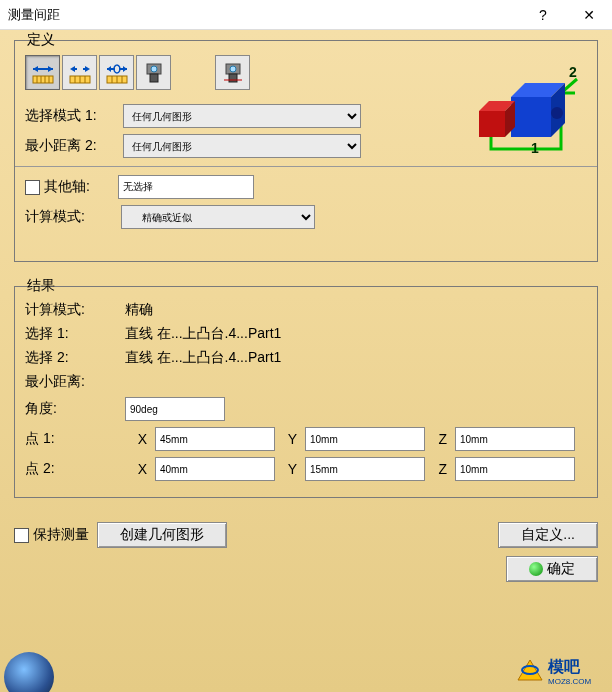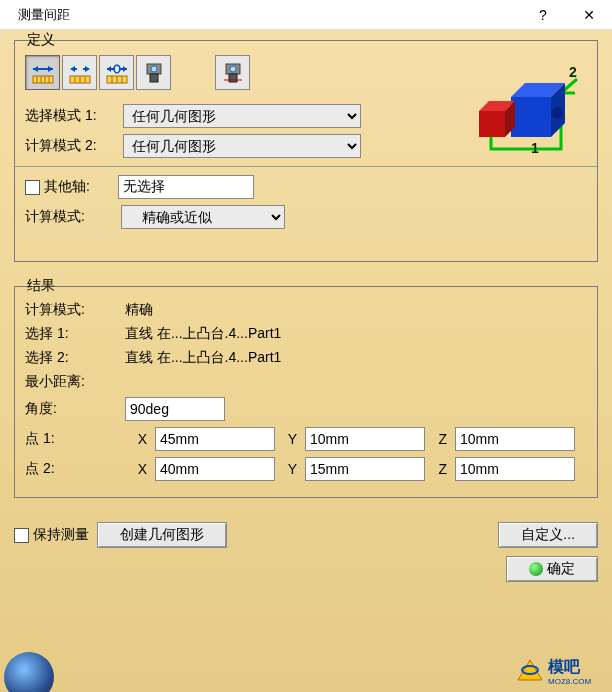--- a/index.html
+++ b/index.html
@@ -1,32 +1,32 @@
 <!DOCTYPE html>
 <html><head>
 <meta charset="utf-8">
 <style>
 * { box-sizing: border-box; font-family: "Microsoft YaHei", "SimSun", sans-serif; }
 body { margin: 0; padding: 0; width: 612px; height: 692px; background: #fff; overflow: hidden; }
-.titlebar { height: 30px; background: #fff; border-bottom: 1px solid #ddd; display: flex; align-items: center; padding-left: 18px; font-size: 13px; }
+.titlebar { height: 30px; background: #fff; border-bottom: 1px solid #ddd; display: flex; align-items: center; padding-left: 8px; font-size: 13px; }
 .titlebar .title { flex: 1; }
 .titlebar .btn { width: 46px; height: 30px; display: flex; align-items: center; justify-content: center; font-size: 14px; font-family: Arial; }
 .content { position: relative; height: 662px; background: linear-gradient(to bottom, #f5dfa8 0%, #f0d89a 40%, #ead190 70%, #e5cb85 100%); padding: 10px 14px; }
 .groupbox { border: 1px solid #7a7a7a; background: transparent; position: relative; padding: 14px 10px 10px 10px; margin-bottom: 24px; }
 .groupbox .legend { position: absolute; top: -10px; left: 8px; background: transparent; padding: 0 4px; font-size: 14px; }
 .toolbar { display: flex; gap: 2px; margin-bottom: 14px; }
 .tbtn { width: 35px; height: 35px; border: 1px solid #888; background: #e8e8e8; display: flex; align-items: center; justify-content: center; position: relative; }
 .tbtn.pressed { border: 1px solid #666; background: #d0d0d0; box-shadow: inset 1px 1px 2px rgba(0,0,0,0.3); }
 .row { display: flex; align-items: center; margin-bottom: 6px; font-size: 14px; }
 .row .label { width: 98px; }
 .row .label2 { width: 88px; }
-select, input[type=text] { font-size: 14px; padding: 2px 4px; border: 1px solid #888; background: #fff; height: 24px; }
+select, input[type=text] { font-size: 10px; padding: 2px 4px; border: 1px solid #888; background: #fff; height: 24px; }
 select { background: #ebebeb; }
 .wide-select { width: 238px; }
-.med-select { width: 164px; padding-left: 16px; }
+.med-select { width: 194px; padding-left: 16px; }
 .med-input { width: 136px; background: #ebebeb; }
 .small-input { width: 100px; }
 .coord-input { width: 120px; }
 .checkbox { width: 15px; height: 15px; border: 1px solid #555; background: #fff; display: inline-block; margin-right: 4px; vertical-align: middle; }
 .result-label { display: inline-block; width: 100px; font-size: 14px; }
 .result-val { font-size: 14px; }
 .btn3d { border: 1px solid #888; background: #e8e8e8; padding: 2px 22px; font-size: 14px; box-shadow: 1px 1px 0 #fff inset, -1px -1px 0 #999 inset; height: 26px; display: inline-flex; align-items: center; }
 .bottom-row { display: flex; align-items: center; justify-content: space-between; margin-top: 0; margin-bottom: 6px; }
 .final-row { display: flex; justify-content: flex-end; gap: 10px; align-items: center; margin-top: 8px; }
 .okbtn { display: inline-flex; align-items: center; gap: 4px; }
@@ -124,21 +124,21 @@
         <polygon points="34,54 44,44 70,44 60,54" fill="#e03030"></polygon>
         <polygon points="60,54 70,44 70,70 60,80" fill="#901010"></polygon>
       </svg>
     </div>
 
     <div class="row">
       <span class="label">选择模式 1:</span>
       <select class="wide-select"><option>任何几何图形</option></select>
     </div>
     <div class="row">
-      <span class="label">计算模式 2:</span>
+      <span class="label">最小距离 2:</span>
       <select class="wide-select"><option>任何几何图形</option></select>
     </div>
     <div style="border-top:1px solid #999;margin:8px -10px 8px -10px;"></div>
     <div class="row">
       <span class="checkbox"></span>
       <span style="width:74px">其他轴:</span>
       <input type="text" class="med-input" value="无选择" style="">
     </div>
     <div class="row">
       <span class="label2" style="width:96px">计算模式:</span>

